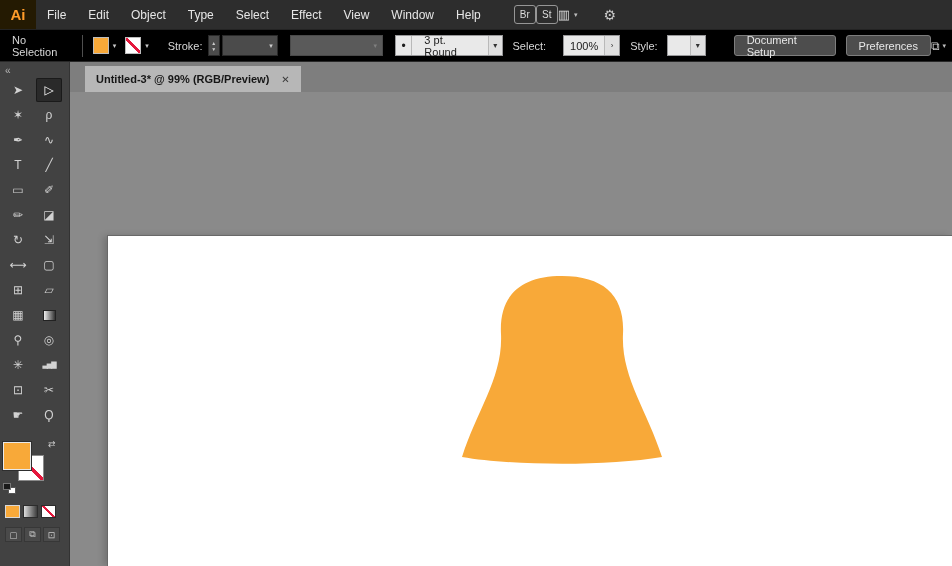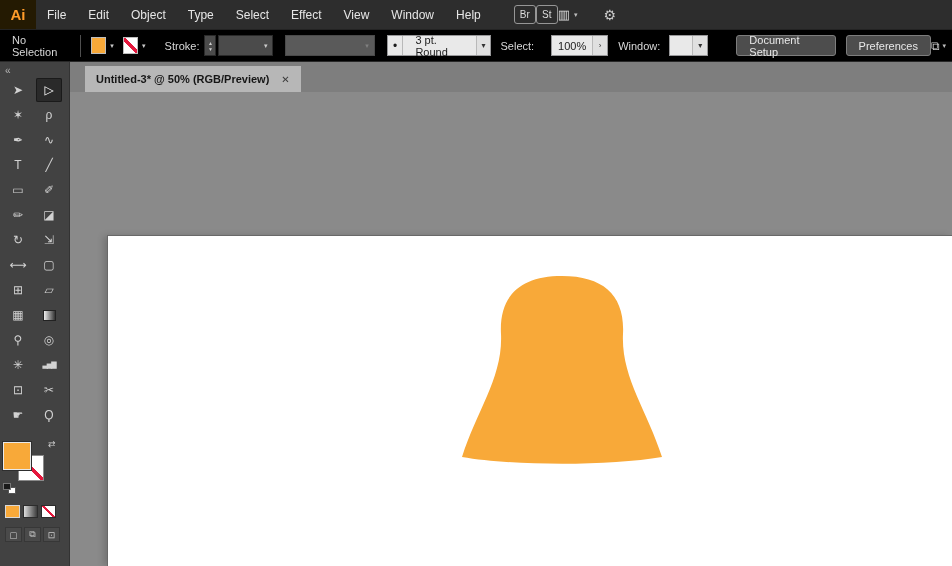--- a/index.html
+++ b/index.html
@@ -164,38 +164,38 @@
       <div class="seg seg-label">3 pt. Round</div>
       <div class="seg seg-caret">▾</div>
     </div>
 
     <span class="cb-label">Select:</span>
     <div class="seg-wrap opacity-wrap">
       <div class="seg seg-val">100%</div>
       <div class="seg seg-caret">›</div>
     </div>
 
-    <span class="cb-label">Window:</span>
+    <span class="cb-label">Style:</span>
     <div class="seg-wrap style-wrap">
       <div class="seg seg-blank"></div>
       <div class="seg seg-caret">▾</div>
     </div>
 
     <div class="btn btn-first">Document Setup</div>
     <div class="btn">Preferences</div>
 
     <div class="ws">
       <span>⧉</span>
       <span class="caret">▾</span>
     </div>
   </div>
 
   <div class="tabstrip">
     <div class="tab">
-      <span>Untitled-3* @ 50% (RGB/Preview)</span>
+      <span>Untitled-3* @ 99% (RGB/Preview)</span>
       <span class="tab-close">✕</span>
     </div>
   </div>
 
   <div class="dock">
     <div class="dock-header">
       <span>«</span>
     </div>
     <div class="tools" id="tools-grid">
         <div class="tool">

